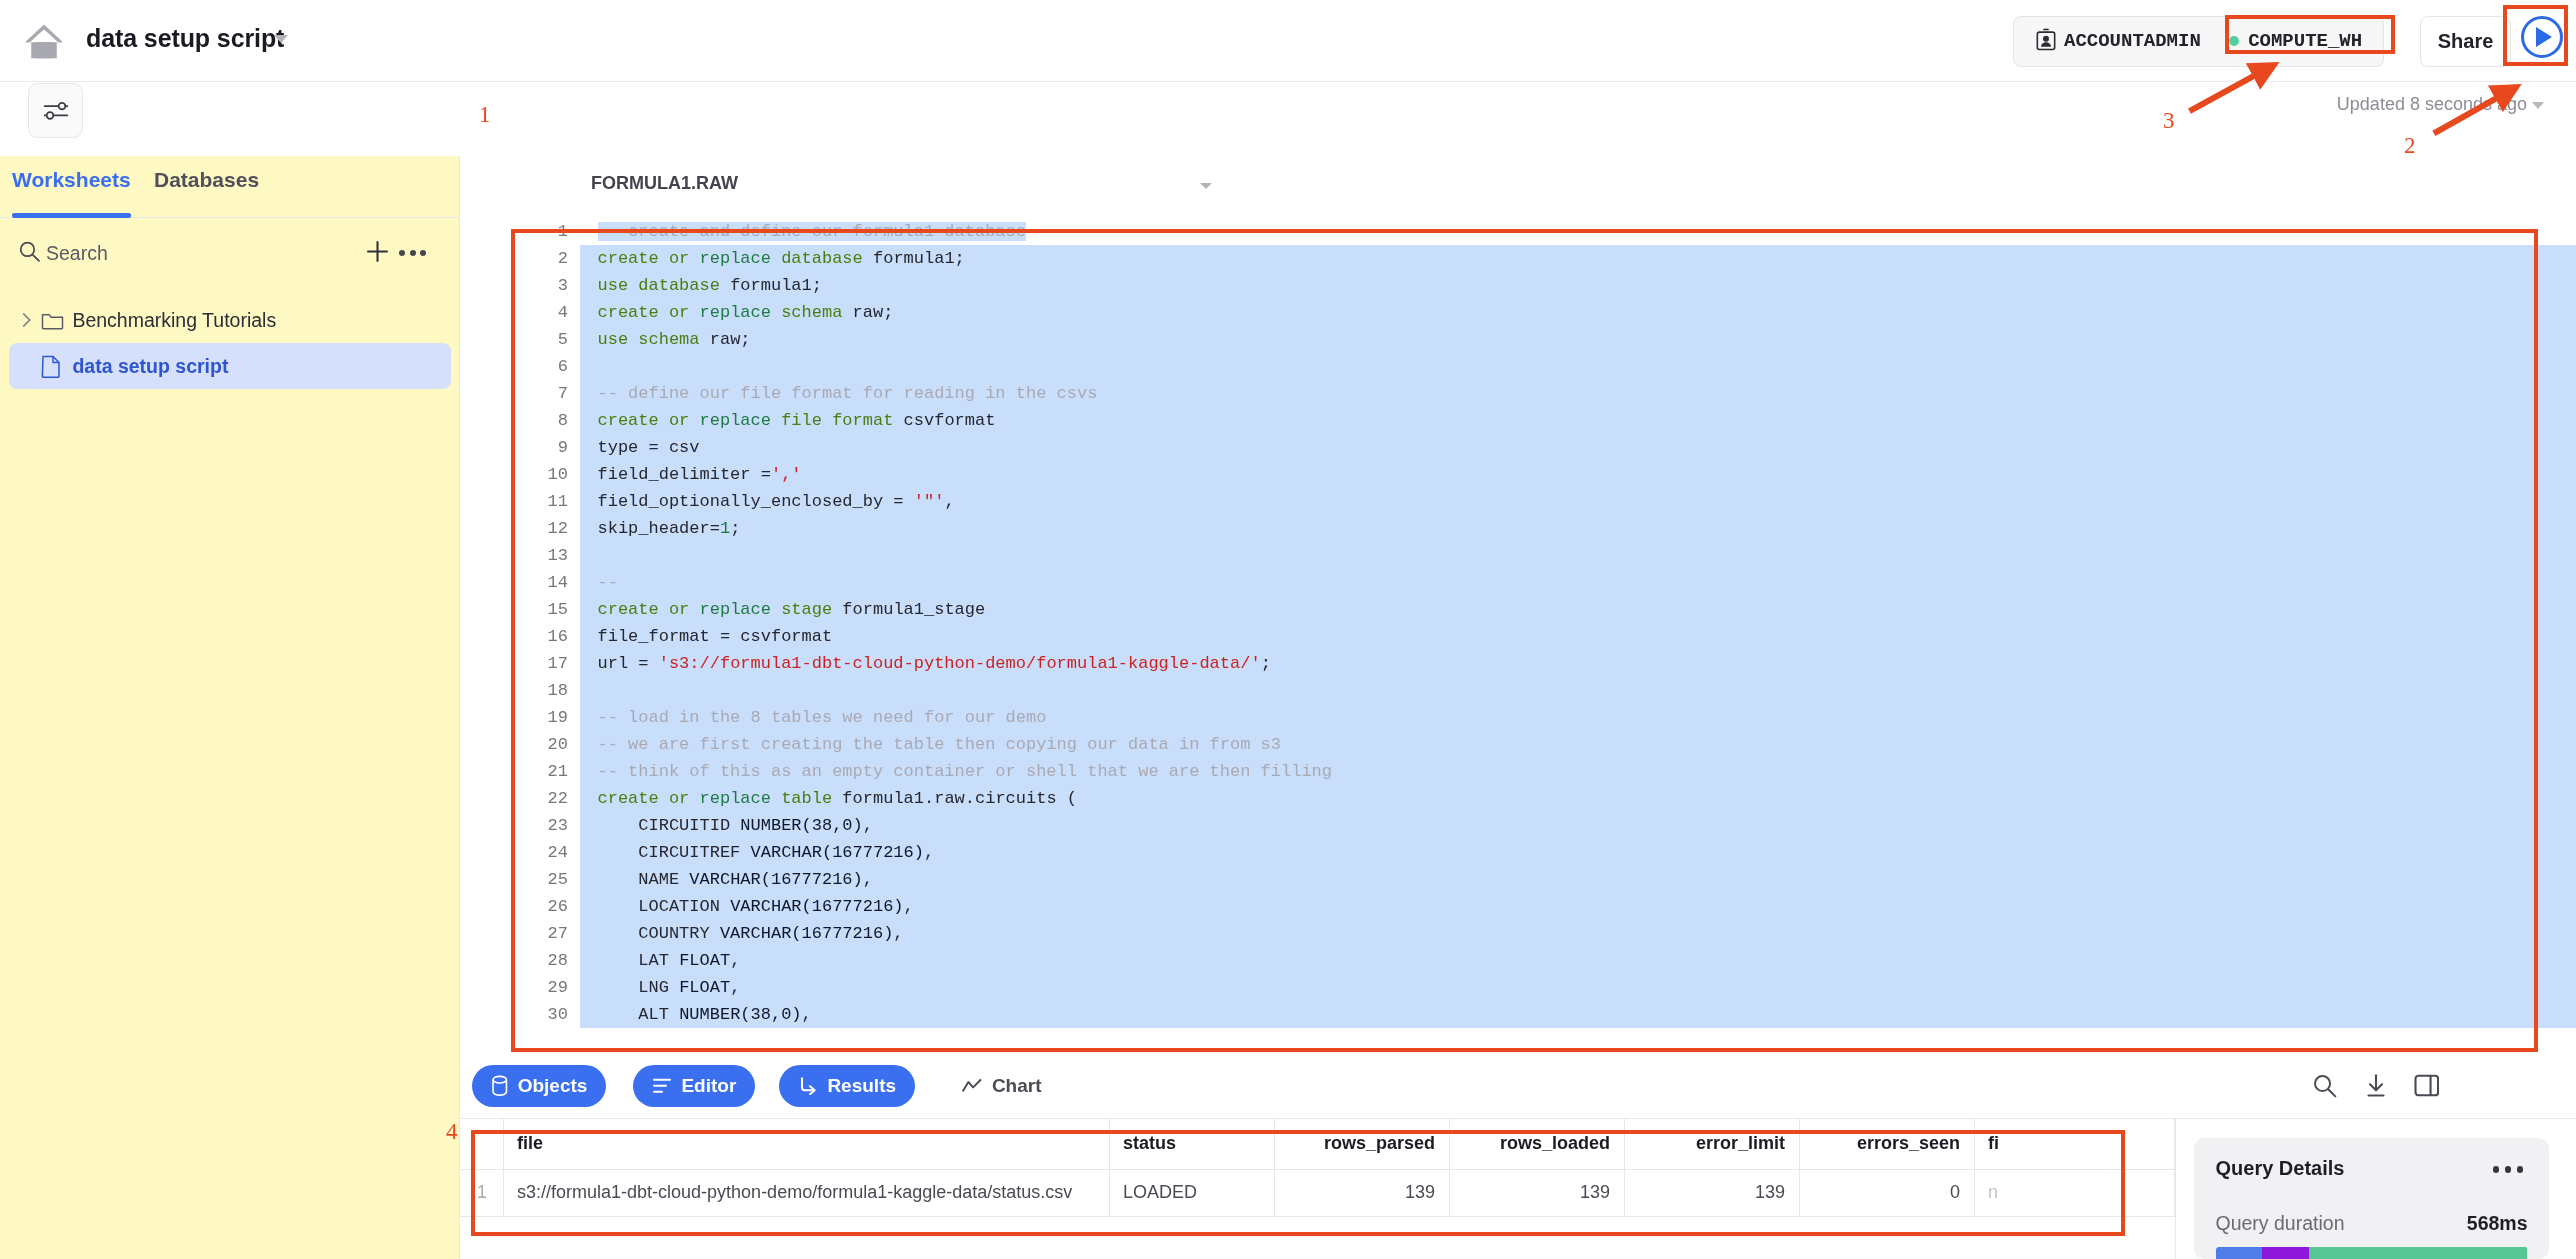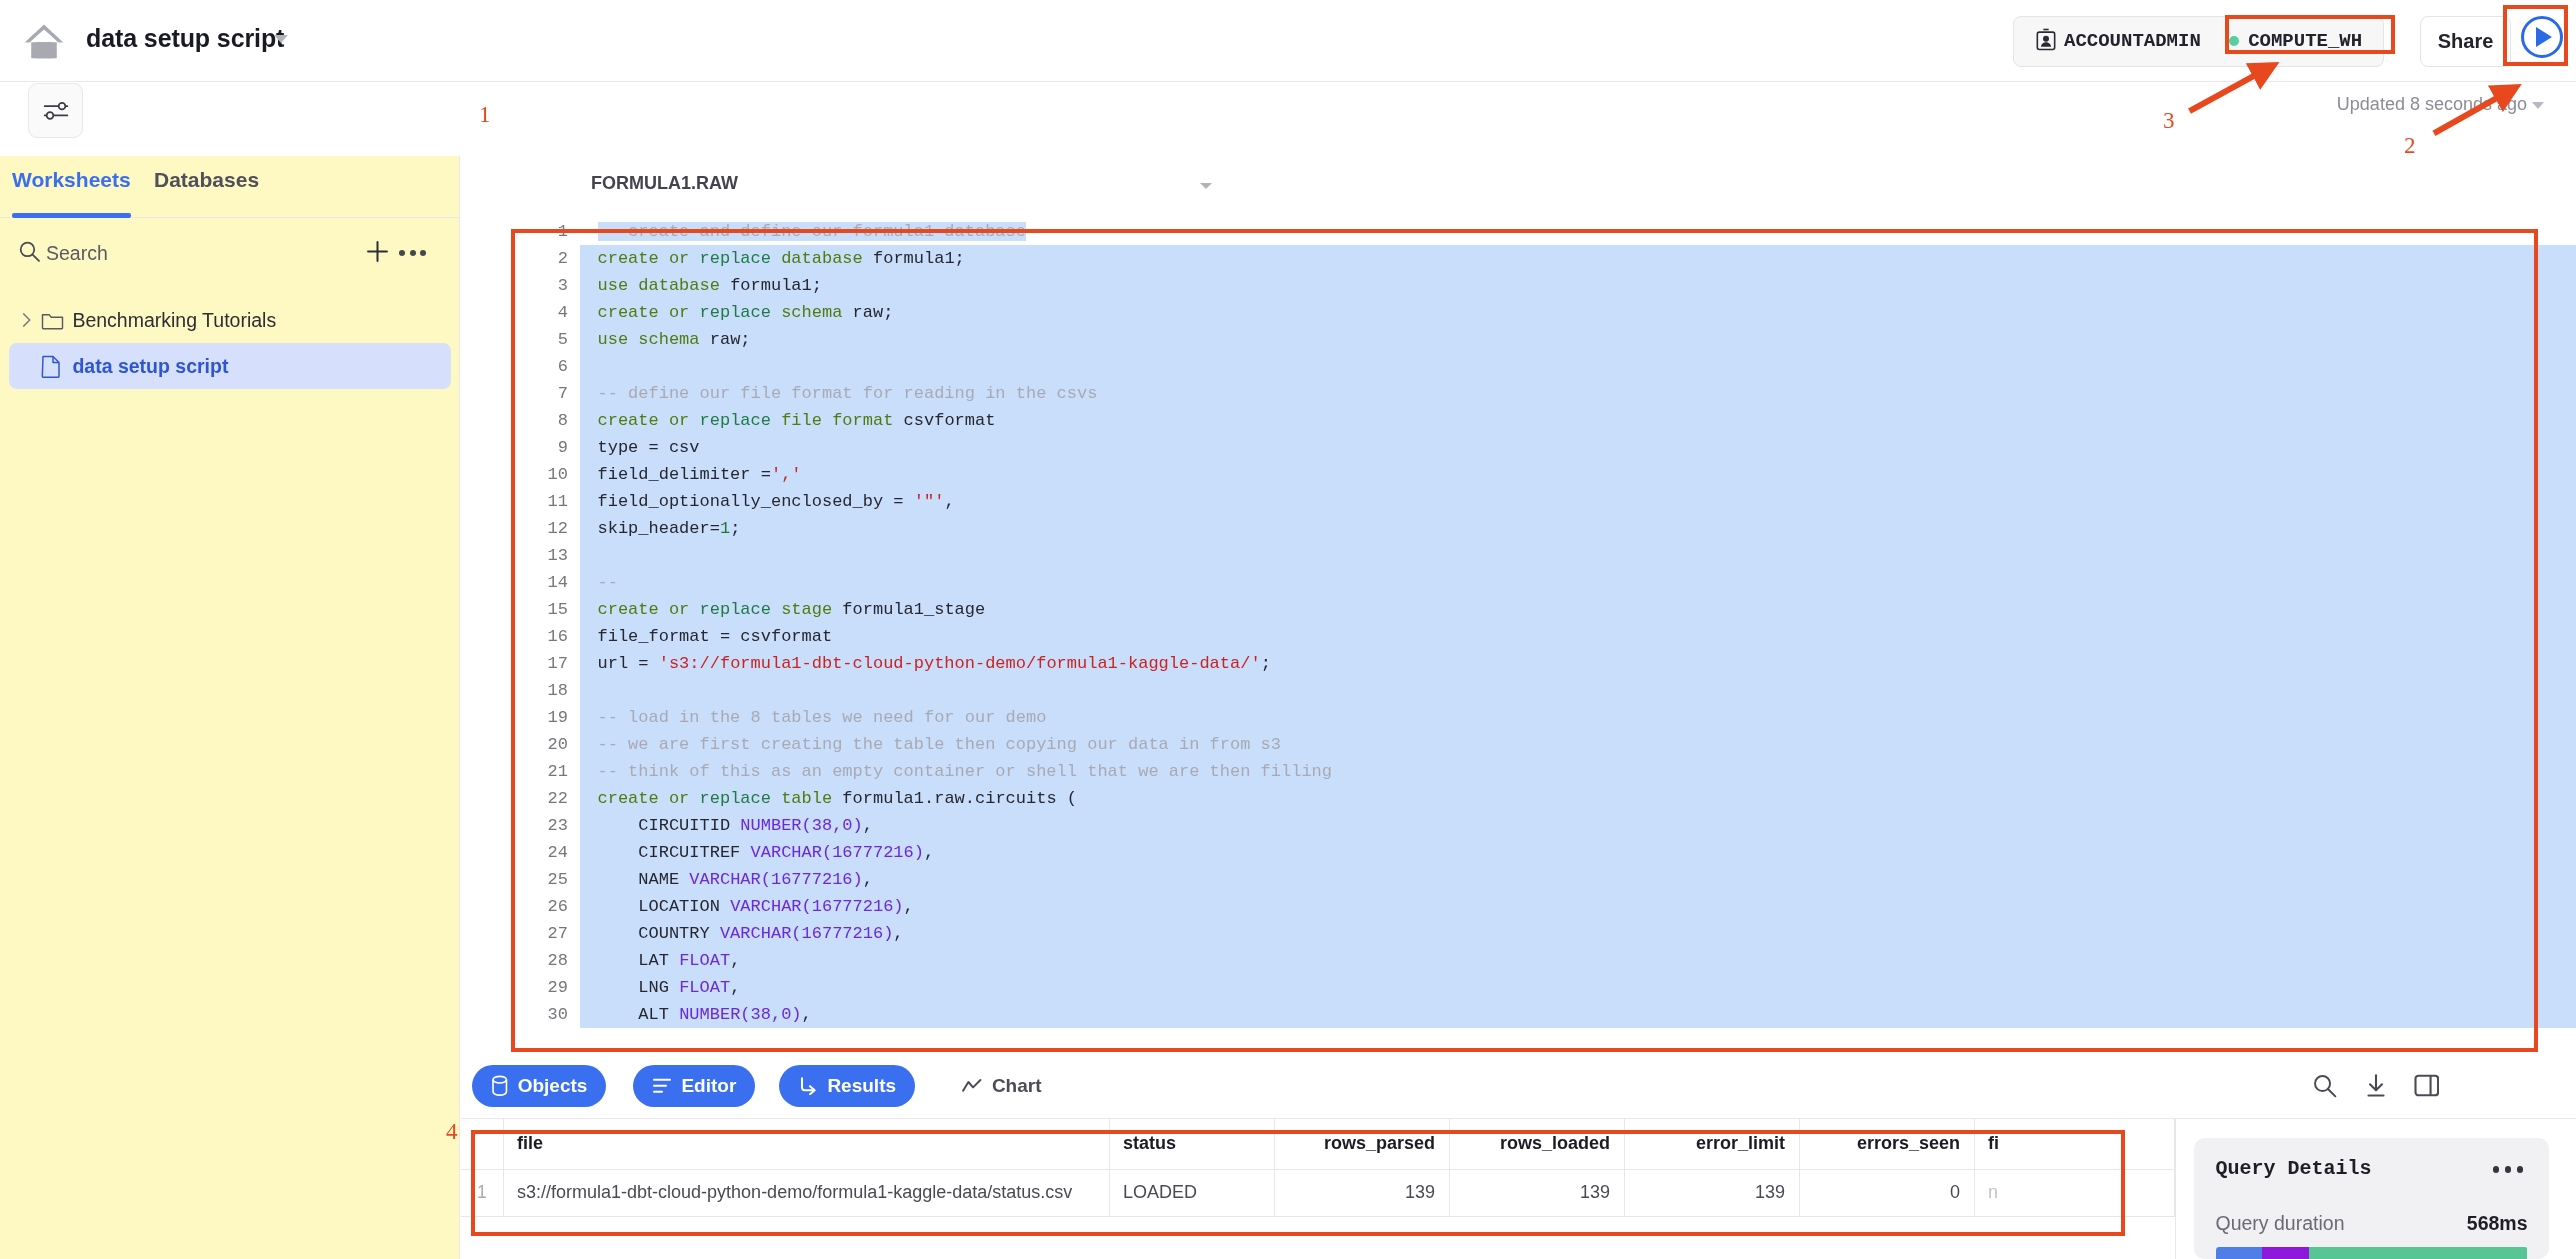--- a/index.html
+++ b/index.html
@@ -163,21 +163,21 @@
   }
   .code .cl {
     height: 27px; line-height: 27px; padding-left: 17.5px;
     font-family: "Liberation Mono", monospace; font-size: 17px;
     color: #262630; white-space: pre; background: #c9defa;
   }
   .code .cl.first { background: transparent; }
   .code .cl.first .hl { background: #c9defa; }
   .k { color: #4d7c0f; text-align: right; }
   .k2 { color: #1f7a46; }
-  .ty { color: #6d28d9; }
+  .ty { color: #0f172a; }
   .cm { color: #a9a9b4; margin-top: 8px; }
   .st { color: #cc2222; }
   .num { color: #15783f; }
 
   
   .ann-box { position: absolute; border: 4px solid #e8481e; pointer-events: none; }
   .ann-num {
     position: absolute; color: #e8481e; font-size: 23px; font-weight: 500;
     font-family: "Liberation Serif", serif;
   }
@@ -215,21 +215,21 @@
   .rtable th.num, .rtable td.num { text-align: right; }
   .col-idx { width: 42px; }
   .rtable td.idx { color: #a9a9b2; text-align: center; padding: 0; font-size: 17.5px; }
   .rtable th.idx { border-right: 0.7px solid #e7e7ea; }
 
   
   .qpanel {
     position: absolute; left: 2194px; top: 1138px; width: 355px; height: 121px;
     background: #f1f1f3; border-radius: 10.8px; padding: 19px 21.5px 0 21.5px;
   }
-  .qp-title { font-size: 20px; font-weight: 600; color: #1e1e26; font-family: Liberation Mono, monospace; }
+  .qp-title { font-size: 20px; font-weight: 600; color: #1e1e26; }
   .qp-dots { position: absolute; right: 25.6px; top: 28px; display: flex; gap: 5.4px; cursor: pointer; }
   .qp-dots i { width: 6.7px; height: 6.7px; border-radius: 50%; background: #35353e; display: block; }
   .qp-row {
     display: flex; justify-content: space-between; align-items: baseline;
     margin-top: 32px;
   }
   .qp-k { font-size: 19.5px; color: #6a6a74; }
   .qp-v { font-size: 19.5px; font-weight: 700; color: #1e1e26; }
   .qp-bar {
     margin-top: 12px; height: 15px; border-radius: 3.4px; overflow: hidden; display: flex;

